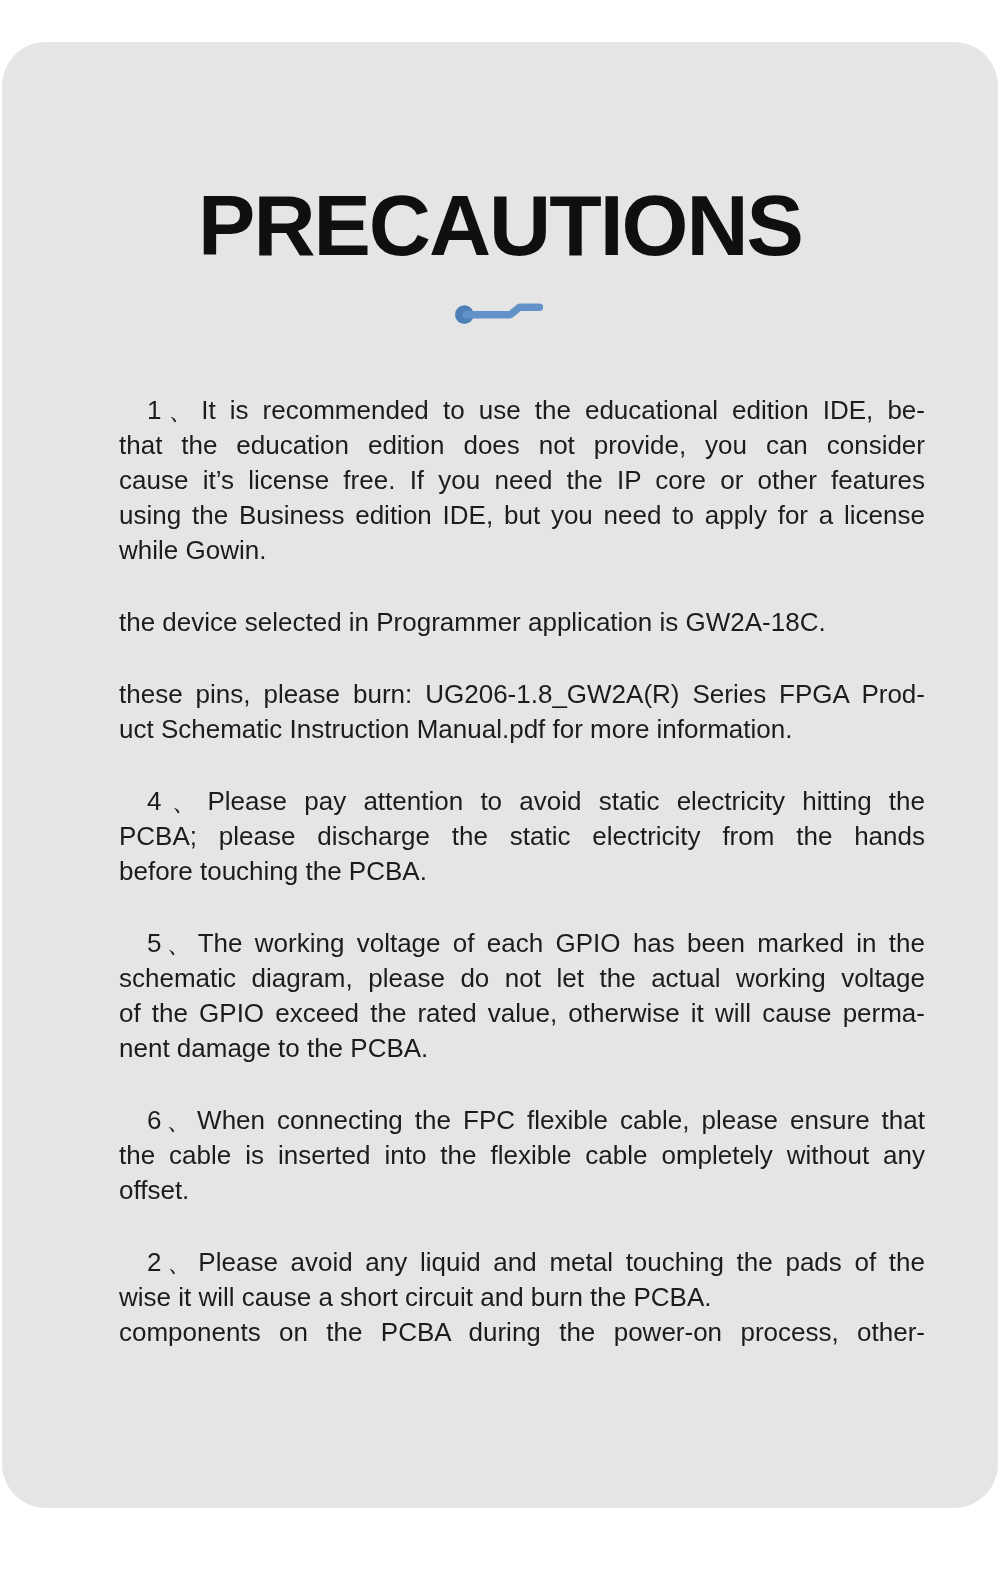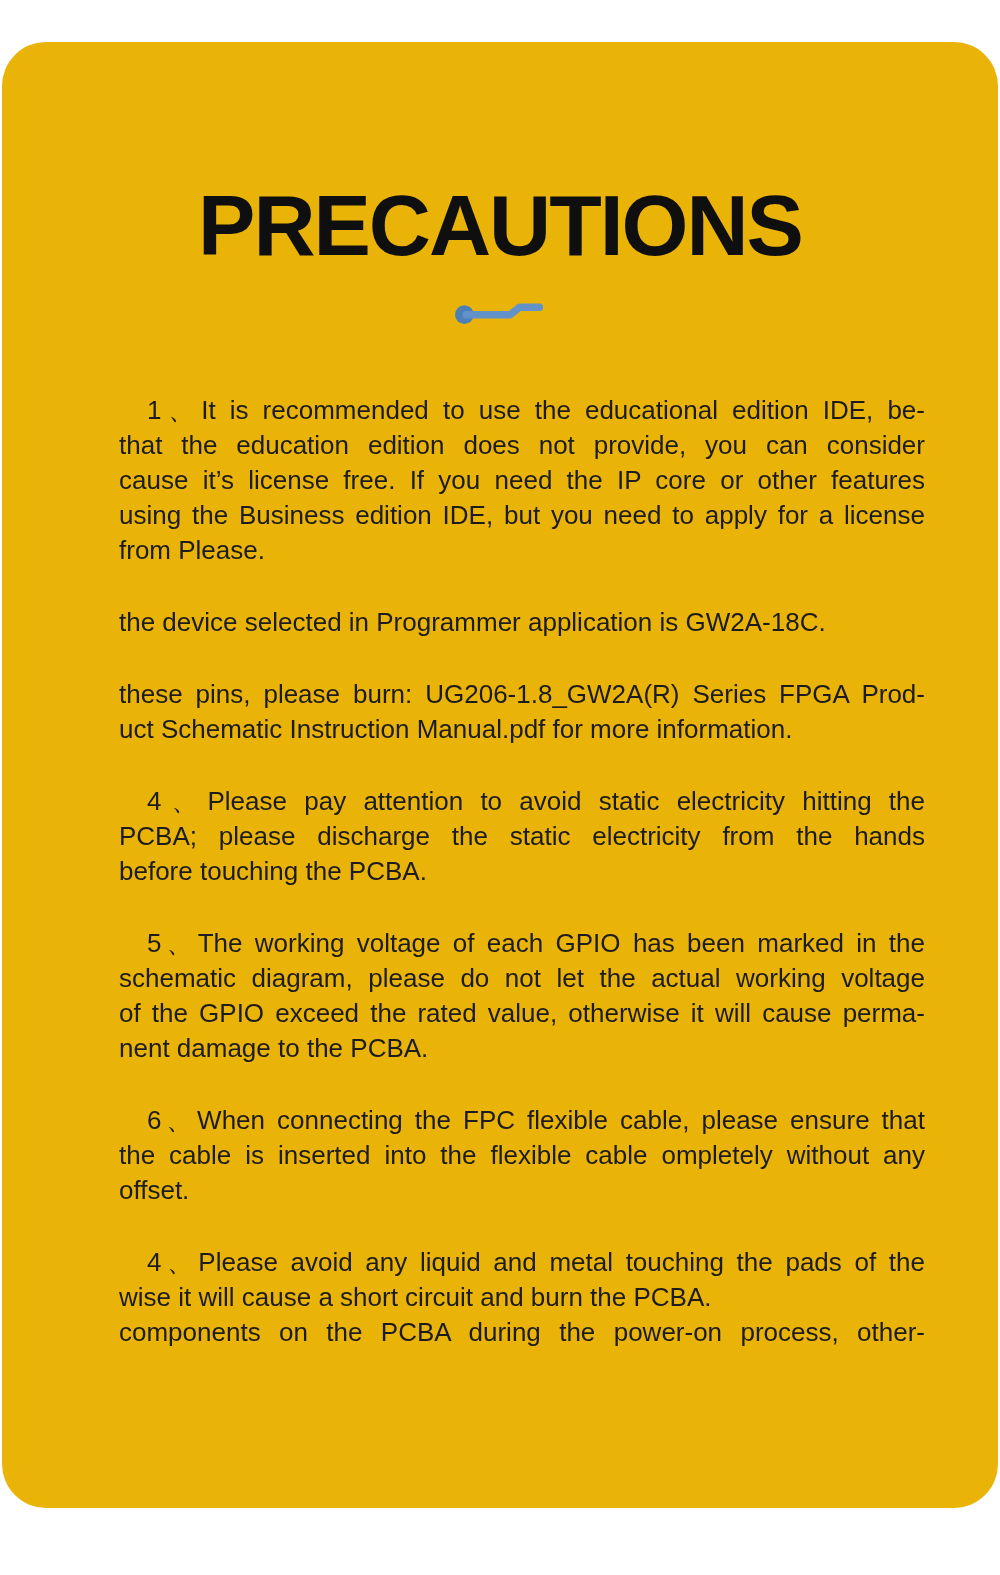--- a/index.html
+++ b/index.html
@@ -13,21 +13,21 @@
     height: 1575px;
     background: #ffffff;
     position: relative;
   }
   .card {
     position: absolute;
     left: 2px;
     top: 42px;
     width: 996px;
     height: 1466px;
-    background: #eab308;
+    background: #e5e5e5;
     border-radius: 44px;
     padding: 0 73px;
     overflow: hidden;
   }
   .title {
     margin-top: 140px;
     font-size: 86px;
     line-height: 86px;
     font-weight: 700;
     letter-spacing: -2px;
@@ -70,21 +70,21 @@
       <circle cx="12" cy="22" r="10" fill="#4d80b6"></circle>
       <path d="M 14 22 H 61 L 71 14 H 92" fill="none" stroke-width="8" stroke-linecap="round" stroke-linejoin="round" stroke="#6292c7"></path>
     </svg>
 
     <div class="body" id="paragraphs">
         <div class="para">
           <div class="line first">1、It is recommended to use the educational edition IDE, be-</div>
           <div class="line">that the education edition does not provide, you can consider</div>
           <div class="line">cause it’s license free. If you need the IP core or other features</div>
           <div class="line">using the Business edition IDE, but you need to apply for a license</div>
-          <div class="line last">from Please.</div>
+          <div class="line last">while Gowin.</div>
         </div>
         <div class="para">
           <div class="line last">the device selected in Programmer application is GW2A-18C.</div>
         </div>
         <div class="para">
           <div class="line">these pins, please burn: UG206-1.8_GW2A(R) Series FPGA Prod-</div>
           <div class="line last">uct Schematic Instruction Manual.pdf for more information.</div>
         </div>
         <div class="para">
           <div class="line first">4、Please pay attention to avoid static electricity hitting the</div>
@@ -96,20 +96,20 @@
           <div class="line">schematic diagram, please do not let the actual working voltage</div>
           <div class="line">of the GPIO exceed the rated value, otherwise it will cause perma-</div>
           <div class="line last">nent damage to the PCBA.</div>
         </div>
         <div class="para">
           <div class="line first">6、When connecting the FPC flexible cable, please ensure that</div>
           <div class="line">the cable is inserted into the flexible cable ompletely without any</div>
           <div class="line last">offset.</div>
         </div>
         <div class="para">
-          <div class="line first">4、Please avoid any liquid and metal touching the pads of the</div>
+          <div class="line first">2、Please avoid any liquid and metal touching the pads of the</div>
           <div class="line last">wise it will cause a short circuit and burn the PCBA.</div>
           <div class="line">components on the PCBA during the power-on process, other-</div>
         </div>
       </div>
 
   </div>
 </div>
 
 </body></html>

